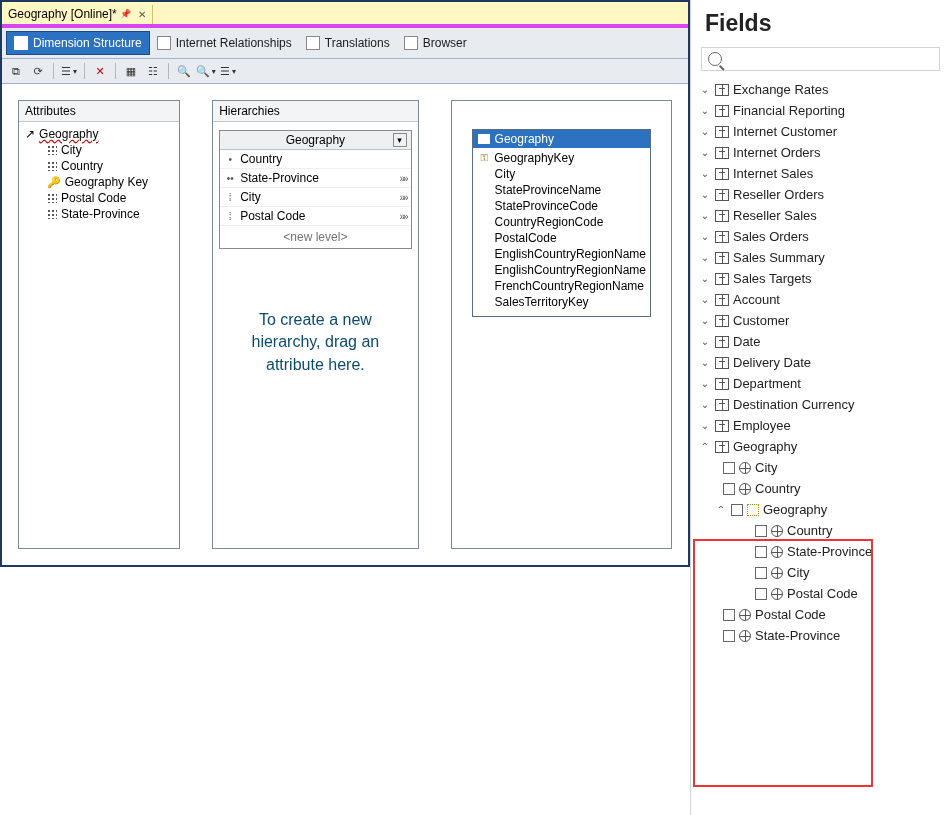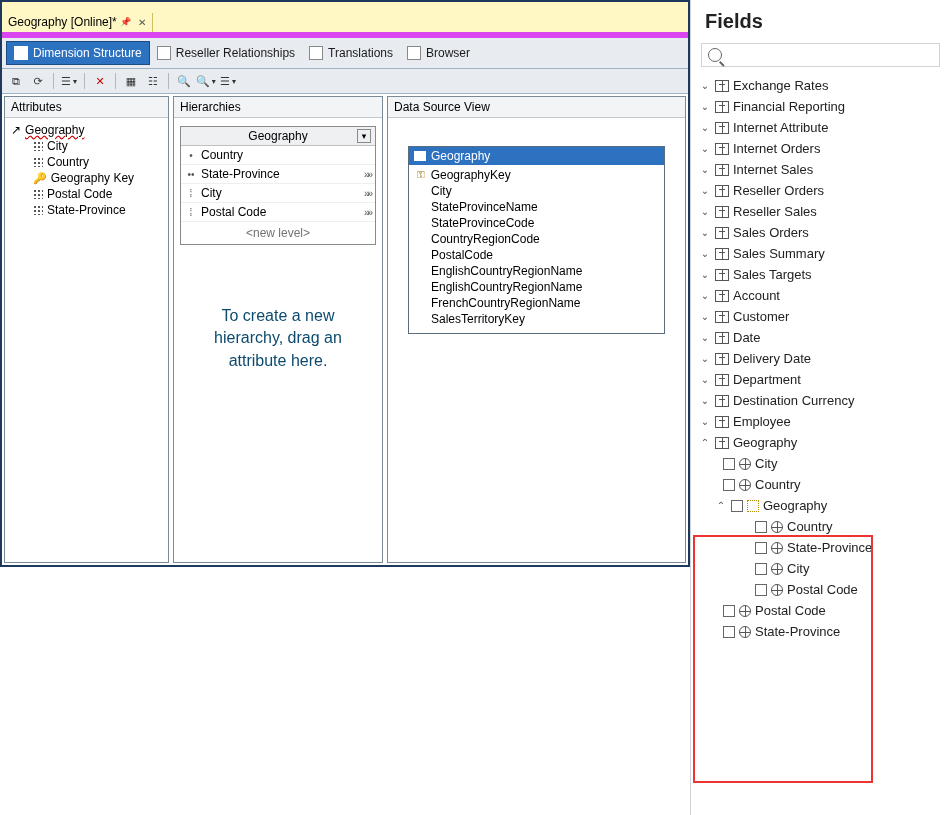--- a/index.html
+++ b/index.html
@@ -1,38 +1,38 @@
 <!DOCTYPE html>
 <html><head>
 <meta charset="utf-8">
 <style>
   * { box-sizing: border-box; font-family: "Segoe UI", Tahoma, sans-serif; }
   body { margin: 0; width: 950px; height: 815px; background: #fff; display: flex; }
 
   
   .designer { width: 690px; height: 567px; border: 2px solid #1e395b; display: flex; flex-direction: column; }
-  .tab-strip { background: #fff7c4; padding: 10px 0 0 0; border-bottom: 6px solid #d946ef; }
+  .tab-strip { background: #fff7c4; padding: 2px 0 0 0; border-bottom: 4px solid #d946ef; }
   .doc-tab { display: inline-flex; align-items: center; background: #fff7c4; padding: 2px 6px 3px 6px; font-size: 12px; border-right: 1px solid #d0c060; }
   .doc-tab .x { margin-left: 6px; color: #555; font-size: 10px; }
   .pin { margin-left: 4px; font-size: 9px; color: #555; }
 
   .mode-tabs { background: #e8ecf0; display: flex; align-items: center; border-bottom: 1px solid #9fb4c7; padding: 3px 4px; gap: 0; }
   .mode-tab { display: flex; align-items: flex-start; gap: 5px; font-size: 12px; padding: 4px 7px; color: #1a1a1a; cursor: pointer; }
   .mode-tab.active { background: #2d71c1; color: #fff; border: 1px solid #1d4c82; }
   .mode-icon { width: 14px; height: 14px; border: 1px solid #888; display:inline-block; background:#fff; }
   .mode-tab.active .mode-icon { border-color:#fff; }
 
   .toolbar { background: #e8ecf0; display: flex; align-items: center; gap: 4px; border-bottom: 1px solid #9fb4c7; padding: 3px 5px; }
   .tb-btn { width: 18px; height: 18px; border: 1px solid transparent; display:flex; align-items:center; justify-content:center; font-size:11px; color:#333; }
   .tb-btn.drop::after { content: "▾"; font-size:8px; margin-left:2px; color:#333; }
   .tb-sep { width:1px; height:16px; background:#b0b8c0; margin:0 2px; }
   .tb-btn.del { color:#c00; }
 
   .pane-row { flex:1; display:flex; }
-  .pane { border: 1px solid #7a8a99; margin: 2px; display:flex; flex-direction:column; background:#fff; }
+  .pane { border: 1px solid #7a8a99; margin: 16px; display:flex; flex-direction:column; background:#fff; }
   .pane.attr { width: 165px; }
   .pane.hier { width: 210px; }
   .pane.dsv  { flex:1; }
   .pane-head { background:#f2f4f6; border-bottom:1px solid #c0c8d0; font-size:12px; padding:3px 6px; }
   .pane-body { flex:1; padding:4px 2px; font-size:12px; position:relative; overflow:hidden; }
 
   
   .tree-item { display:flex; align-items:center; gap:4px; padding:1px 2px 1px 4px; }
   .tree-item.child { padding-left: 26px; }
   .dots { width:10px; height:10px; background:radial-gradient(#555 1px, transparent 1px) 0 0/4px 4px; }
@@ -54,21 +54,21 @@
   .dsv-table { border:1px solid #596c80; margin:24px 18px; }
   .dsv-head { background:#2d71c1; color:#fff; display:flex; align-items:center; gap:5px; padding:2px 5px; font-size:12px; }
   .grid-icon { width:12px; height:10px; background:linear-gradient(#fff,#fff) 0 0/3px 3px, #2d71c1; border:1px solid #fff; display:inline-block; }
   .dsv-body { padding:2px 4px 6px 4px; }
   .dsv-row { display:flex; align-items:center; gap:4px; font-size:12px; padding:1px 0 1px 4px; }
   .dsv-row.keyed::before { content:"⚿"; font-size:10px; color:#a06c00; margin-right:2px; }
   .dsv-row.col::before { content:""; display:inline-block; width:10px; }
 
   
   .fields { flex:1; border-left:1px solid #d0d4d8; padding:0; display:flex; flex-direction:column; }
-  .fields-title { font-size:20px; font-weight:600; padding:10px 14px 8px; color:#222; }
+  .fields-title { font-size:23px; font-weight:600; padding:10px 14px 8px; color:#222; }
   .search-wrap { margin:2px 10px 6px; border:1px solid #d0d4d8; display:flex; align-items:center; padding:4px 6px; }
   .search-wrap input { border:none; outline:none; flex:1; font-size:13px; color:#333; }
   .mag { width:14px; height:14px; border:1.5px solid #666; border-radius:50%; position:relative; margin-right:6px; }
   .mag::after { content:""; position:absolute; width:6px; height:1.5px; background:#666; bottom:-3px; right:-4px; transform:rotate(45deg); }
 
   .field-list { flex:1; overflow:auto; padding:2px 0 8px; position:relative; }
   .frow { display:flex; align-items:center; gap:4px; padding:3px 4px 3px 8px; font-size:13px; color:#222; cursor:pointer; }
   .frow .caret { width:12px; font-size:10px; color:#555; text-align:center; }
   .frow .ticon { width:14px; height:12px; border:1px solid #555; display:inline-block; position:relative; }
   .frow .ticon::before { content:""; position:absolute; left:3px; right:3px; top:3px; border-top:1px solid #555; }
@@ -97,21 +97,21 @@
     </span>
   </div>
 
   <div class="mode-tabs">
     <div class="mode-tab active">
       <span class="mode-icon"></span>
       <span>Dimension Structure</span>
     </div>
     <div class="mode-tab">
       <span class="mode-icon"></span>
-      <span>Reseller Relationships</span>
+      <span>Internet Relationships</span>
     </div>
     <div class="mode-tab">
       <span class="mode-icon"></span>
       <span>Translations</span>
     </div>
     <div class="mode-tab">
       <span class="mode-icon"></span>
       <span>Browser</span>
     </div>
   </div>
@@ -191,21 +191,20 @@
               <span class="lbl">Postal Code</span>
               <span class="dbl">»»</span>
             </div>
           <div class="hier-new">&lt;new level&gt;</div>
         </div>
         <div class="hier-hint">To create a new hierarchy, drag an attribute here.</div>
       </div>
     </div>
 
     <div class="pane dsv">
-      <div class="pane-head">Data Source View</div>
       <div class="pane-body">
         <div class="dsv-table">
           <div class="dsv-head">
             <span class="grid-icon"></span>
             <span>Geography</span>
           </div>
           <div class="dsv-body">
             <div class="dsv-row keyed">
                 <span>GeographyKey</span>
               </div>
@@ -257,21 +256,21 @@
         <span>Exchange Rates</span>
       </div>
     <div class="frow">
         <span class="caret">⌄</span>
         <span class="ticon"></span>
         <span>Financial Reporting</span>
       </div>
     <div class="frow">
         <span class="caret">⌄</span>
         <span class="ticon"></span>
-        <span>Internet Attribute</span>
+        <span>Internet Customer</span>
       </div>
     <div class="frow">
         <span class="caret">⌄</span>
         <span class="ticon"></span>
         <span>Internet Orders</span>
       </div>
     <div class="frow">
         <span class="caret">⌄</span>
         <span class="ticon"></span>
         <span>Internet Sales</span>

